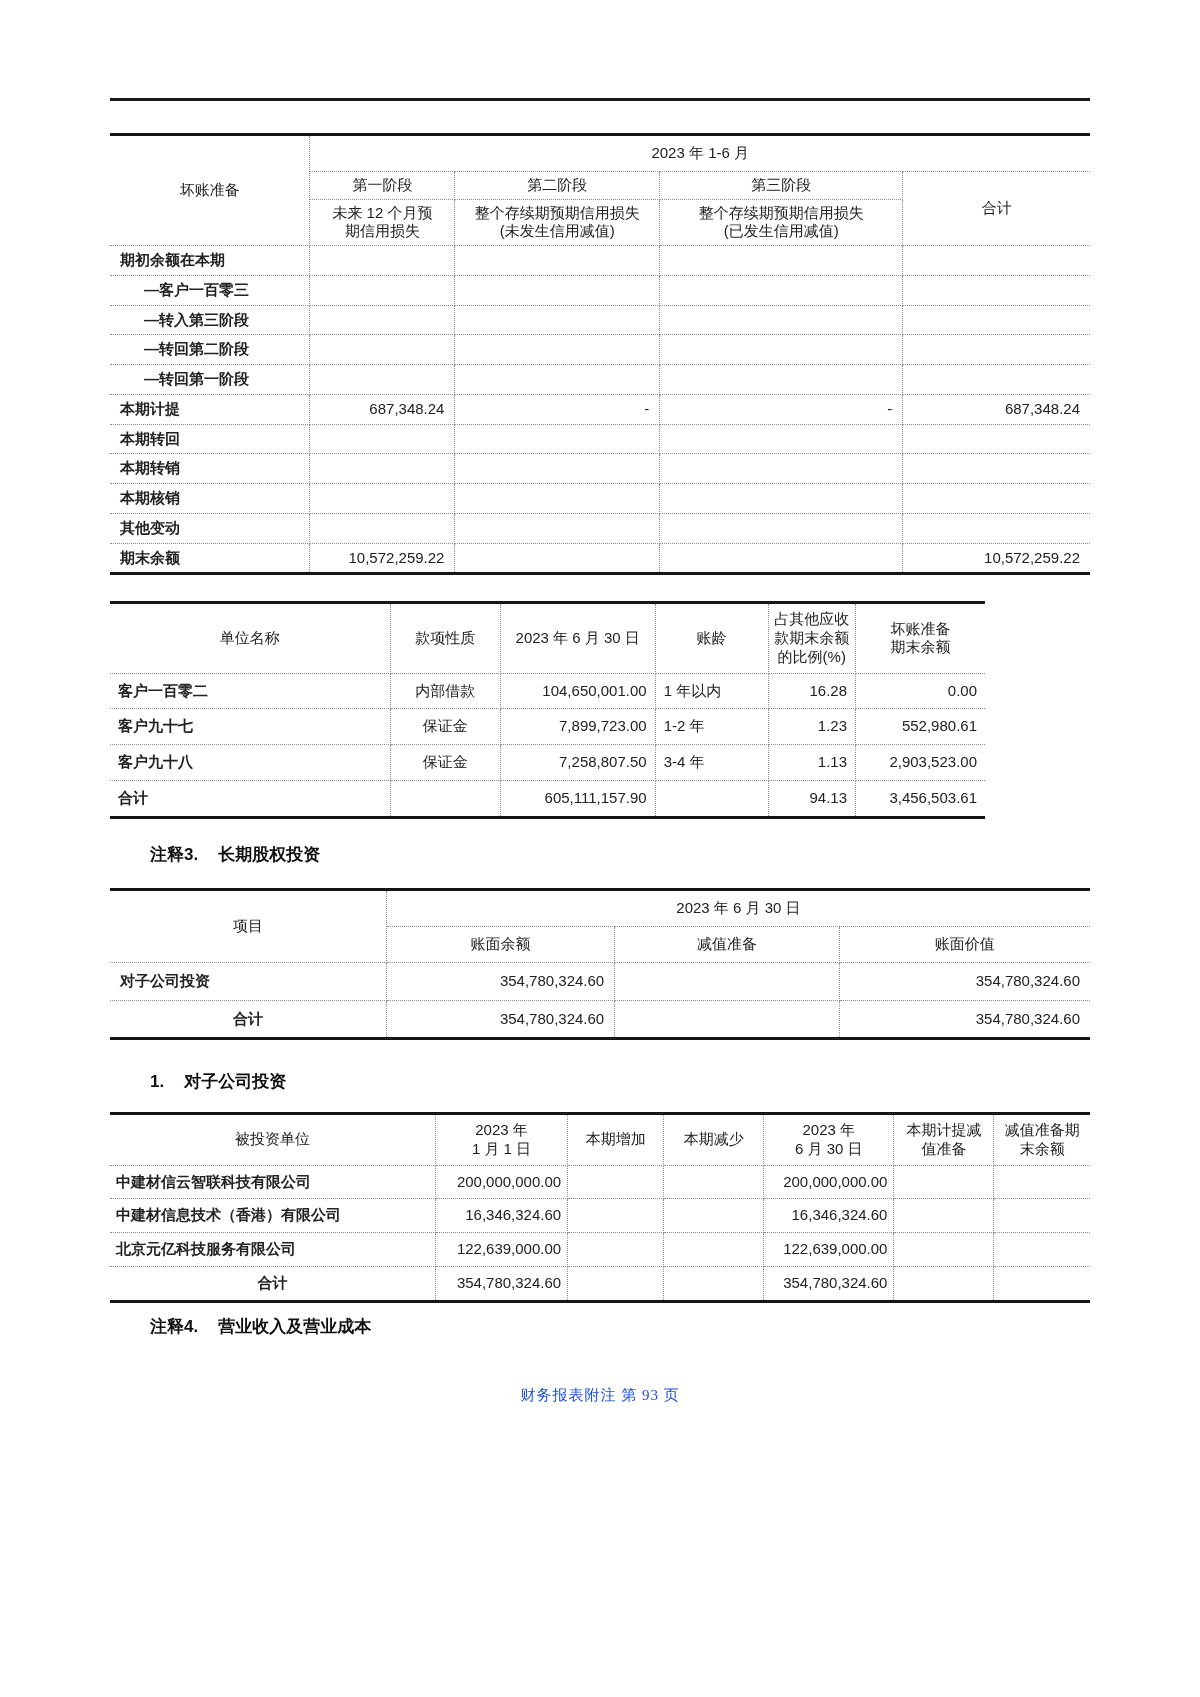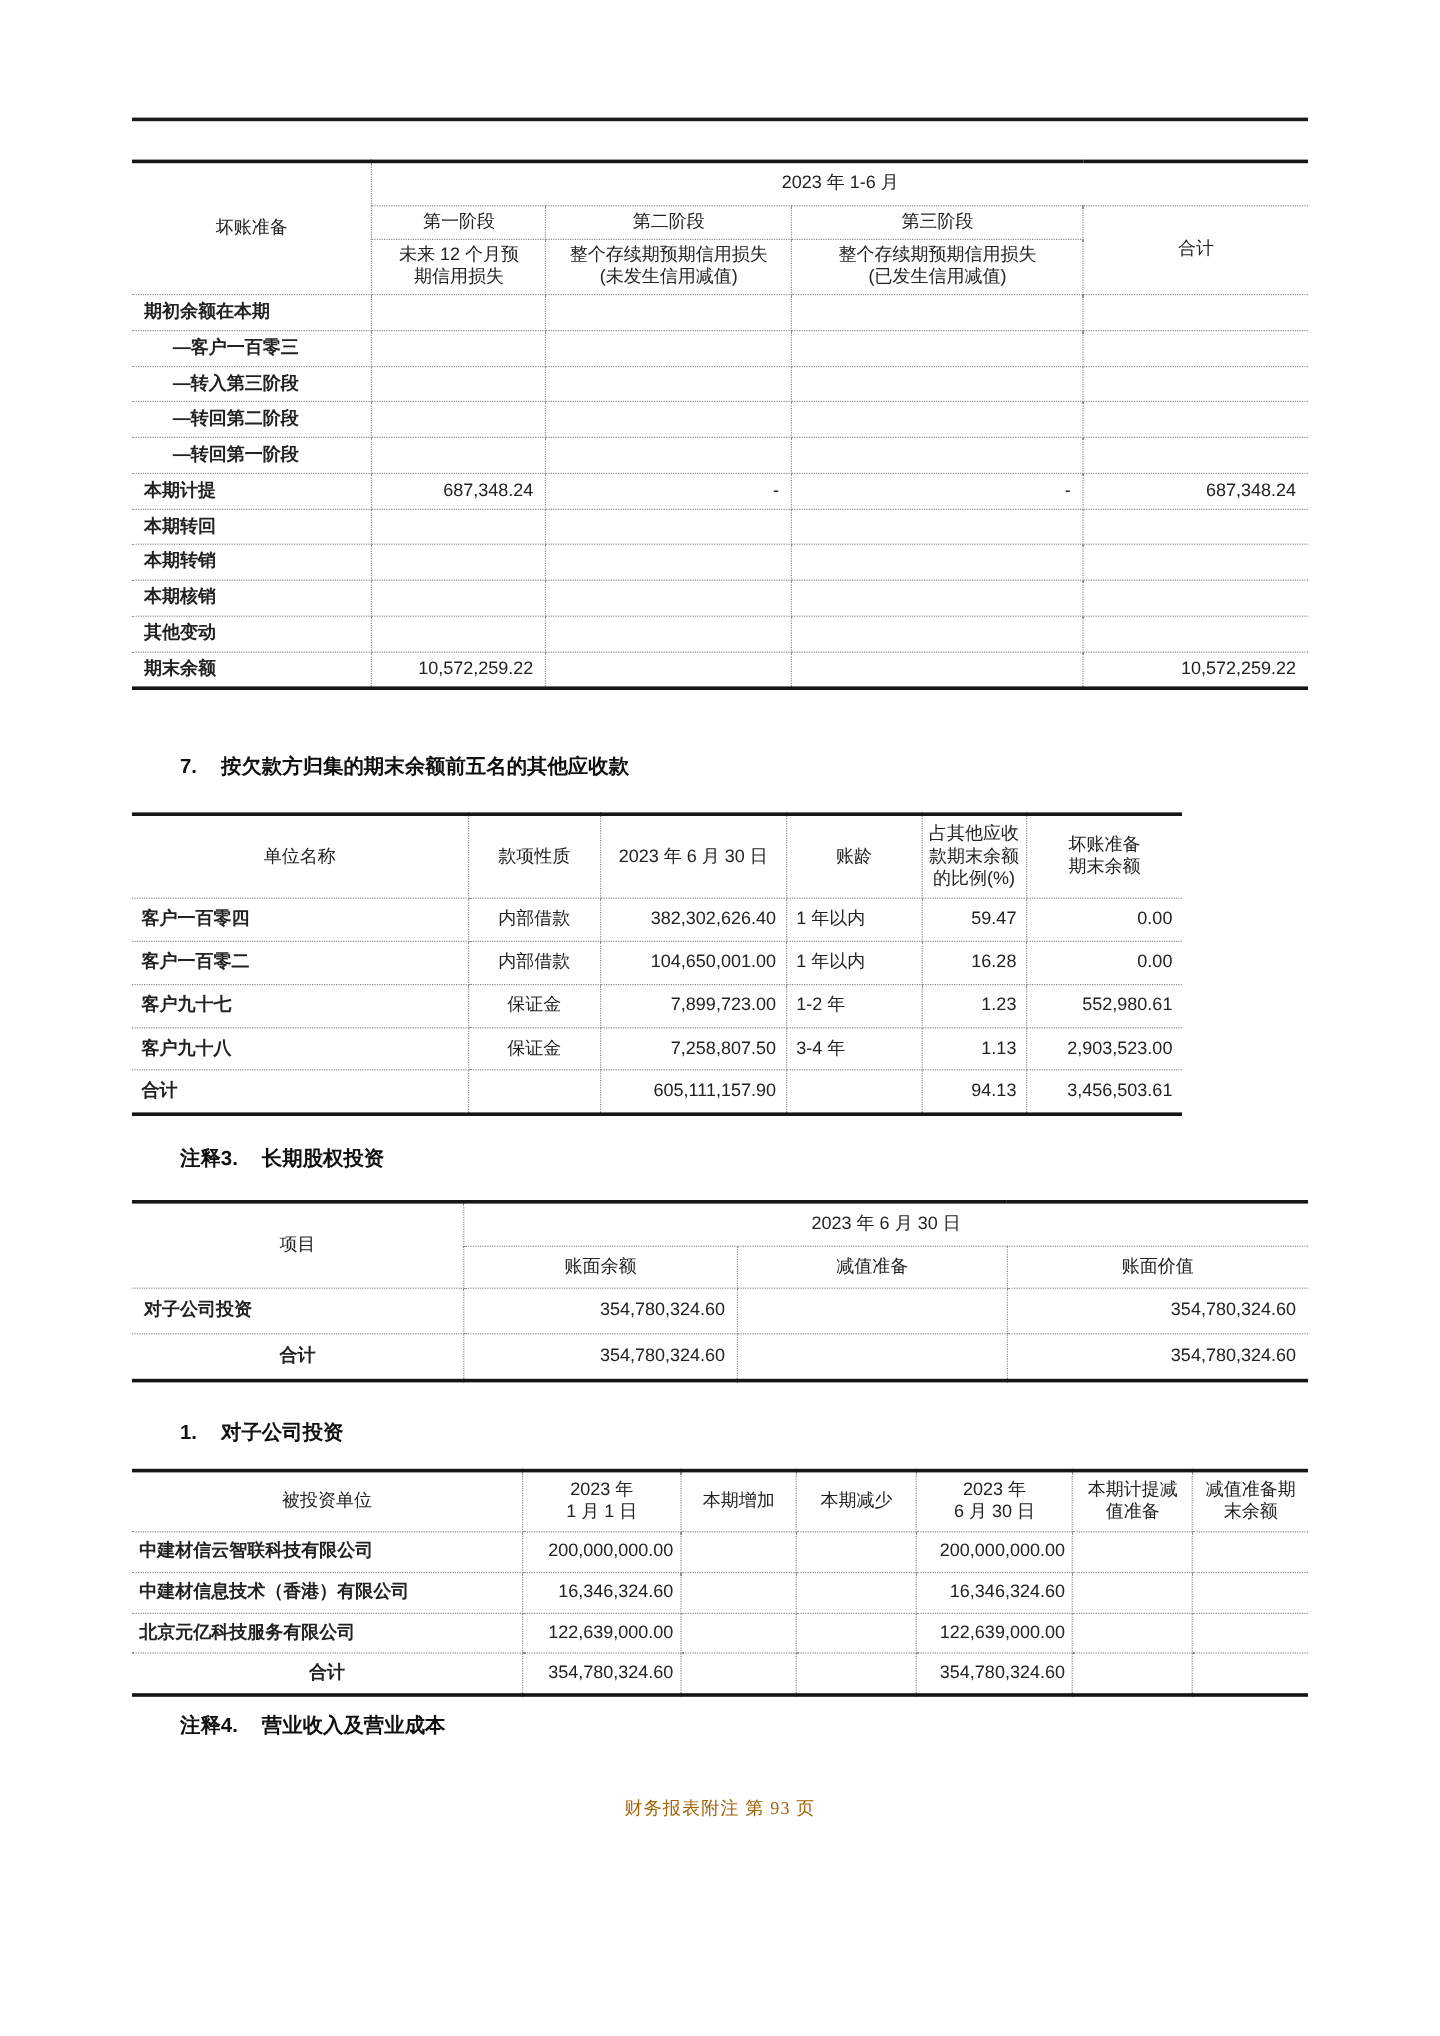--- a/index.html
+++ b/index.html
@@ -57,21 +57,21 @@
 
   .hd { margin:0 0 0 40px; font-size:17px; font-weight:bold; color:#101010; line-height:1.4; }
   .hd-7     { margin-top:52px; }
   .hd-note3 { margin-top:24px; }
   .hd-sub1  { margin-top:30px; }
   .hd-note4 { margin-top:12px; }
   .hd .hd-num { margin-right:20px; }
 
   .footer {
     margin-top:48px; text-align:center;
-    font-family:"Liberation Serif", serif; font-size:15px; color:#a16207;
+    font-family:"Liberation Serif", serif; font-size:15px; color:#1d4ed8;
     letter-spacing:1px;
   }
 </style>
 </head>
 <body>
 
 <div class="content">
 
   <div class="rule"></div>
 
@@ -177,23 +177,20 @@
         <tr>
           <td class="lbl">期末余额</td>
           <td class="num">10,572,259.22</td>
           <td class="num"></td>
           <td class="num"></td>
           <td class="num">10,572,259.22</td>
         </tr>
       </tbody>
   </table>
 
-  <p class="hd hd-7">
-    <span class="hd-num">7.</span><span>按欠款方归集的期末余额前五名的其他应收款</span>
-  </p>
 
   <table class="t2">
     <colgroup>
       <col style="width:32%">
         <col style="width:12.6%">
         <col style="width:17.7%">
       <col style="width:12.9%">
         <col style="width:10%">
         <col style="width:14.8%">
     </colgroup>
@@ -204,28 +201,20 @@
         <th>2023 年 6 月 30 日</th>
         <th>账龄</th>
         <th class="pre">占其他应收
 款期末余额
 的比例(%)</th>
         <th class="pre">坏账准备
 期末余额</th>
       </tr>
     </thead>
     <tbody>
-        <tr>
-          <td class="lbl">客户一百零四</td>
-          <td class="ctr">内部借款</td>
-          <td class="num">382,302,626.40</td>
-          <td class="age">1 年以内</td>
-          <td class="num">59.47</td>
-          <td class="num">0.00</td>
-        </tr>
         <tr>
           <td class="lbl">客户一百零二</td>
           <td class="ctr">内部借款</td>
           <td class="num">104,650,001.00</td>
           <td class="age">1 年以内</td>
           <td class="num">16.28</td>
           <td class="num">0.00</td>
         </tr>
         <tr>
           <td class="lbl">客户九十七</td>

